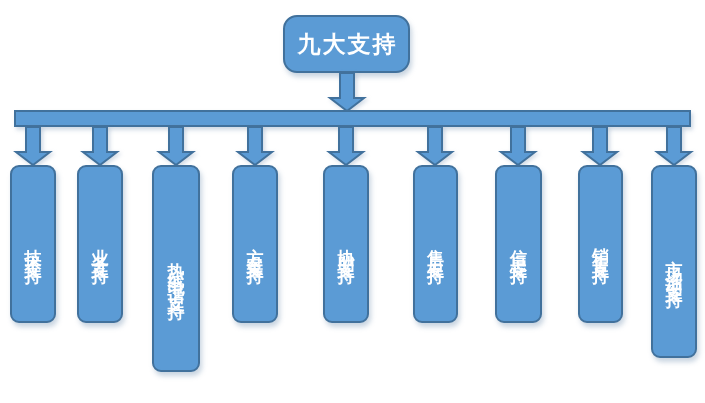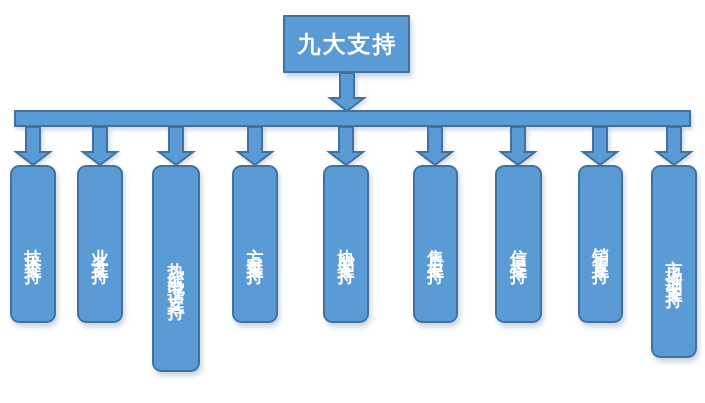--- a/index.html
+++ b/index.html
@@ -21,21 +21,21 @@
     box-sizing: border-box;
     box-shadow: 2px 4px 5px rgba(120, 150, 180, 0.40);
   }
   .root-box {
     position: absolute;
     left: 283px;
     top: 15px;
     width: 127px;
     height: 58px;
     border-width: 2.5px;
-    border-radius: 1px;
+    border-radius: 14px;
     display: flex;
     align-items: center;
     justify-content: center;
   }
   .root-label {
     color: var(--color-text, #ffffff);
     font-size: 23px;
     font-weight: bold;
     letter-spacing: 2px;
     margin-right: -2px;

